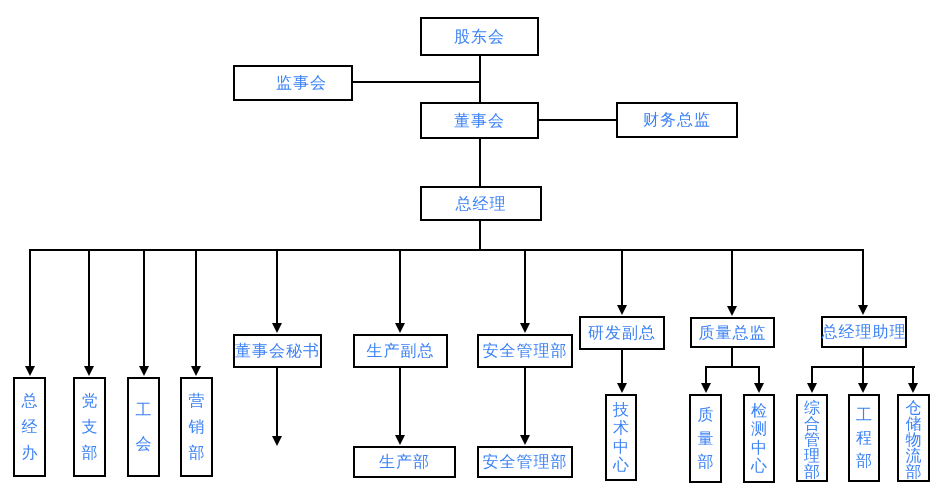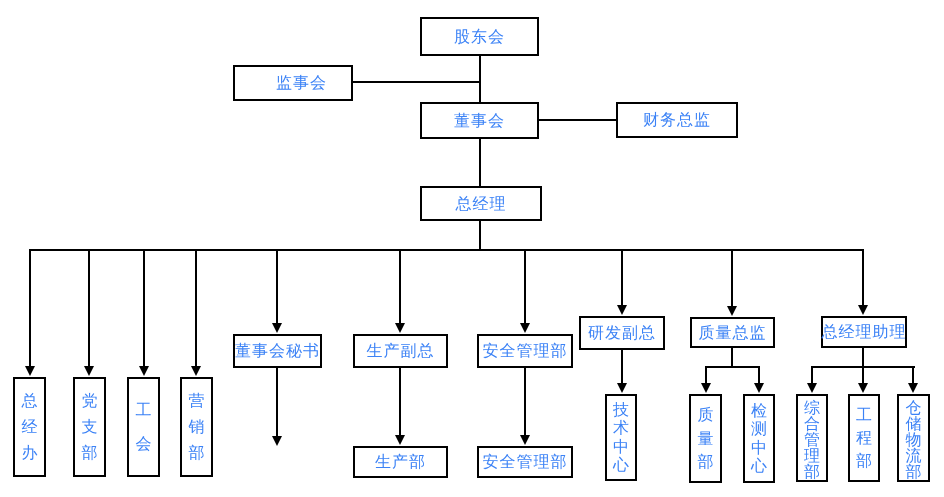--- a/index.html
+++ b/index.html
@@ -80,21 +80,21 @@
       <span>营</span>
       <span>销</span>
       <span>部</span>
     </div>
     <div class="node" style="left: 233px; top: 334px; width: 89px; height: 34px; border-color: rgb(0, 0, 0);">董事会秘书</div>
     <div class="node" style="left: 353px; top: 334px; width: 95px; height: 34px; border-color: rgb(0, 0, 0);">生产副总</div>
     <div class="node" style="left: 477px; top: 334px; width: 96px; height: 34px; border-color: rgb(0, 0, 0);">安全管理部</div>
     <div class="node" style="left: 579px; top: 316px; width: 86px; height: 34px; border-color: rgb(0, 0, 0);">研发副总</div>
     <div class="node" style="left: 690px; top: 317px; width: 85px; height: 31px; border-color: rgb(0, 0, 0);">质量总监</div>
     <div class="node" style="left: 821px; top: 316px; width: 86px; height: 32px; border-color: rgb(0, 0, 0);">总经理助理</div>
-    <div class="node" style="left: 353px; top: 446px; width: 95px; height: 32px; border-color: rgb(0, 0, 0);">生产部</div>
+    <div class="node" style="left: 353px; top: 446px; width: 103px; height: 32px; border-color: rgb(0, 0, 0);">生产部</div>
     <div class="node" style="left: 477px; top: 446px; width: 96px; height: 32px; border-color: rgb(0, 0, 0);">安全管理部</div>
     <div class="node v" style="left: 605px; top: 394px; width: 32px; height: 87px; border-color: rgb(0, 0, 0);">
       <span>技</span>
       <span>术</span>
       <span>中</span>
       <span>心</span>
     </div>
     <div class="node v" style="left: 689px; top: 394px; width: 33px; height: 89px; border-color: rgb(0, 0, 0);">
       <span>质</span>
       <span>量</span>

